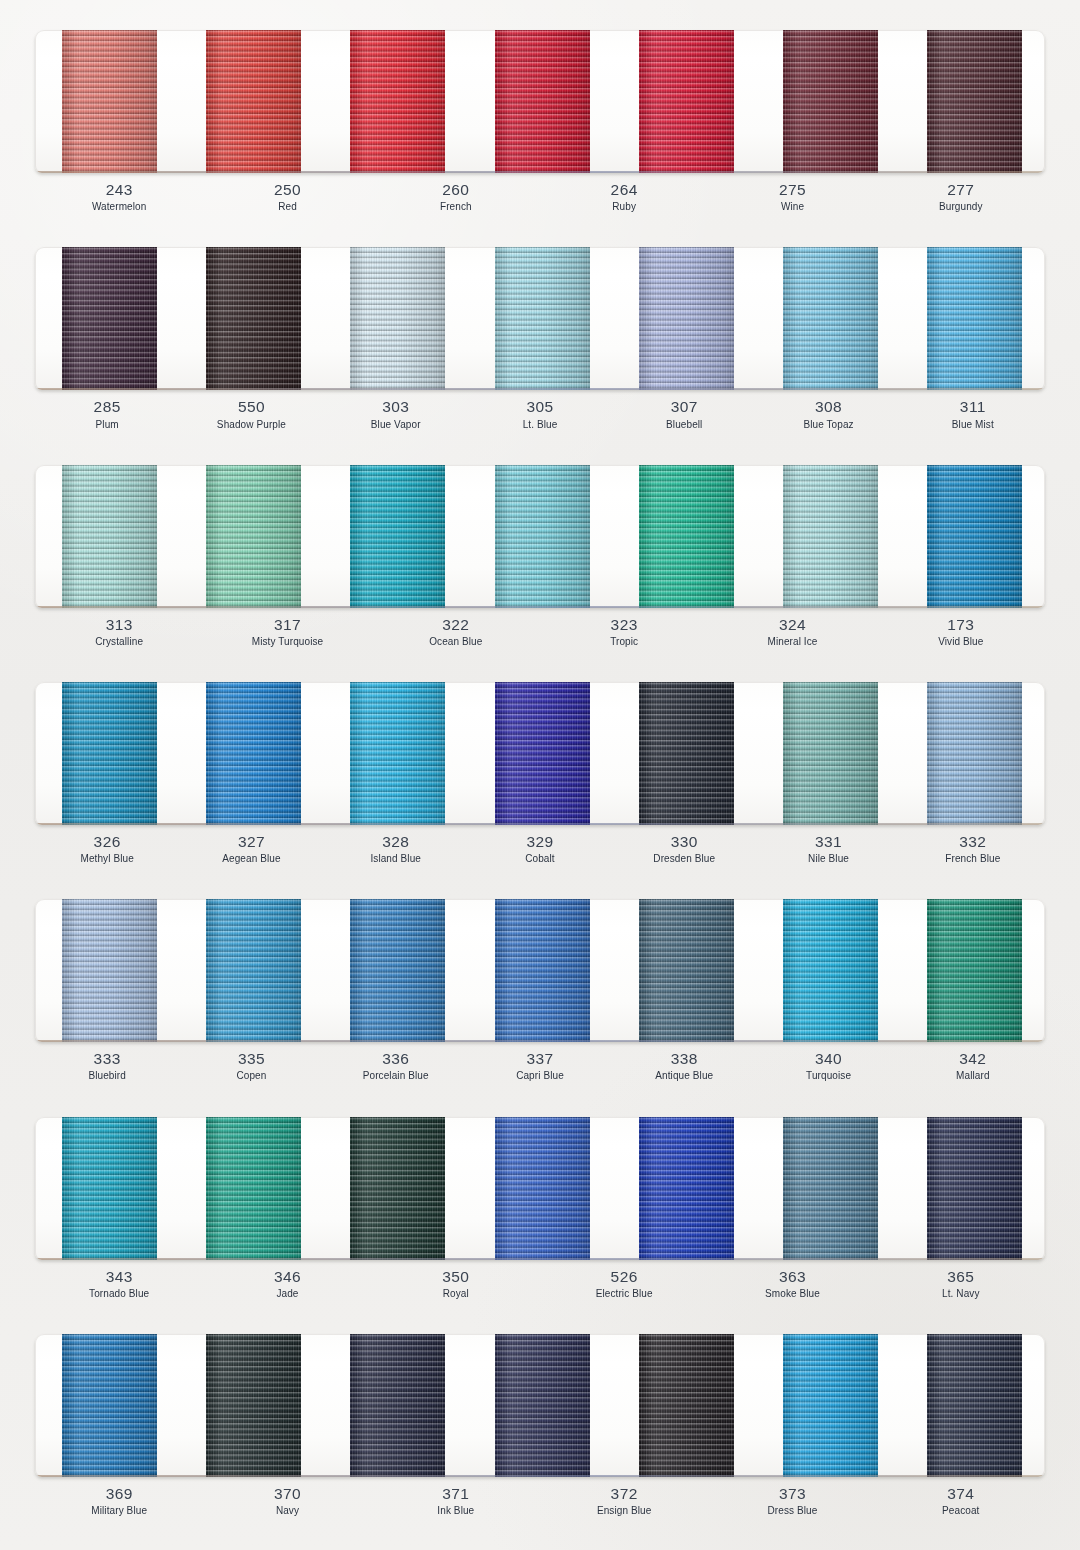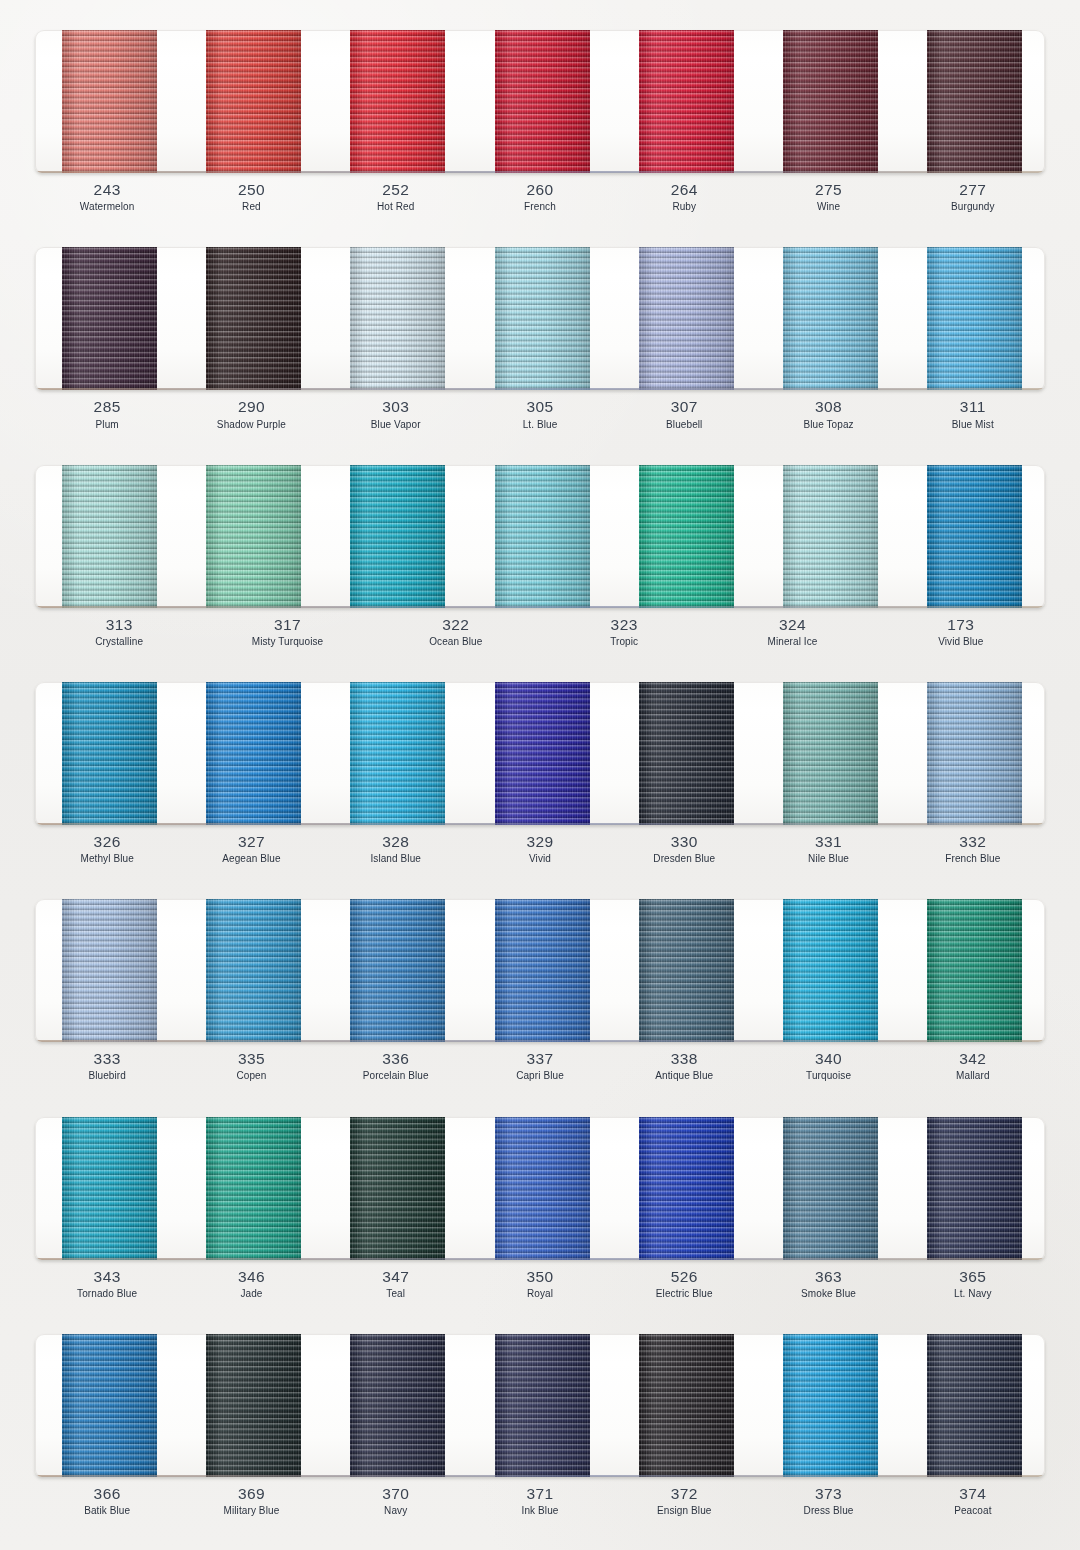--- a/index.html
+++ b/index.html
@@ -164,24 +164,20 @@
       <div class="label-row">
         <div class="label-cell">
           <div class="lbl-code">243</div>
           <div class="lbl-name">Watermelon</div>
         </div>
         <div class="label-cell">
           <div class="lbl-code">250</div>
           <div class="lbl-name">Red</div>
         </div>
         <div class="label-cell">
-          <div class="lbl-code">252</div>
-          <div class="lbl-name">Hot Red</div>
-        </div>
-        <div class="label-cell">
           <div class="lbl-code">260</div>
           <div class="lbl-name">French</div>
         </div>
         <div class="label-cell">
           <div class="lbl-code">264</div>
           <div class="lbl-name">Ruby</div>
         </div>
         <div class="label-cell">
           <div class="lbl-code">275</div>
           <div class="lbl-name">Wine</div>
@@ -215,21 +211,21 @@
         <div class="swatch-strip" title="311 Blue Mist" style="left: 892.357px; width: 95px; background: rgb(74, 180, 232);">
           <div class="weave"></div>
         </div>
       </div>
       <div class="label-row">
         <div class="label-cell">
           <div class="lbl-code">285</div>
           <div class="lbl-name">Plum</div>
         </div>
         <div class="label-cell">
-          <div class="lbl-code">290</div>
+          <div class="lbl-code">550</div>
           <div class="lbl-name">Shadow Purple</div>
         </div>
         <div class="label-cell">
           <div class="lbl-code">303</div>
           <div class="lbl-name">Blue Vapor</div>
         </div>
         <div class="label-cell">
           <div class="lbl-code">305</div>
           <div class="lbl-name">Lt. Blue</div>
         </div>
@@ -330,21 +326,21 @@
         <div class="label-cell">
           <div class="lbl-code">327</div>
           <div class="lbl-name">Aegean Blue</div>
         </div>
         <div class="label-cell">
           <div class="lbl-code">328</div>
           <div class="lbl-name">Island Blue</div>
         </div>
         <div class="label-cell">
           <div class="lbl-code">329</div>
-          <div class="lbl-name">Vivid</div>
+          <div class="lbl-name">Cobalt</div>
         </div>
         <div class="label-cell">
           <div class="lbl-code">330</div>
           <div class="lbl-name">Dresden Blue</div>
         </div>
         <div class="label-cell">
           <div class="lbl-code">331</div>
           <div class="lbl-name">Nile Blue</div>
         </div>
         <div class="label-cell">
@@ -435,24 +431,20 @@
       <div class="label-row">
         <div class="label-cell">
           <div class="lbl-code">343</div>
           <div class="lbl-name">Tornado Blue</div>
         </div>
         <div class="label-cell">
           <div class="lbl-code">346</div>
           <div class="lbl-name">Jade</div>
         </div>
         <div class="label-cell">
-          <div class="lbl-code">347</div>
-          <div class="lbl-name">Teal</div>
-        </div>
-        <div class="label-cell">
           <div class="lbl-code">350</div>
           <div class="lbl-name">Royal</div>
         </div>
         <div class="label-cell">
           <div class="lbl-code">526</div>
           <div class="lbl-name">Electric Blue</div>
         </div>
         <div class="label-cell">
           <div class="lbl-code">363</div>
           <div class="lbl-name">Smoke Blue</div>
@@ -482,24 +474,20 @@
         </div>
         <div class="swatch-strip" title="373 Dress Blue" style="left: 748.071px; width: 95px; background: rgb(22, 160, 224);">
           <div class="weave"></div>
         </div>
         <div class="swatch-strip" title="374 Peacoat" style="left: 892.357px; width: 95px; background: rgb(34, 42, 66);">
           <div class="weave"></div>
         </div>
       </div>
       <div class="label-row">
         <div class="label-cell">
-          <div class="lbl-code">366</div>
-          <div class="lbl-name">Batik Blue</div>
-        </div>
-        <div class="label-cell">
           <div class="lbl-code">369</div>
           <div class="lbl-name">Military Blue</div>
         </div>
         <div class="label-cell">
           <div class="lbl-code">370</div>
           <div class="lbl-name">Navy</div>
         </div>
         <div class="label-cell">
           <div class="lbl-code">371</div>
           <div class="lbl-name">Ink Blue</div>

